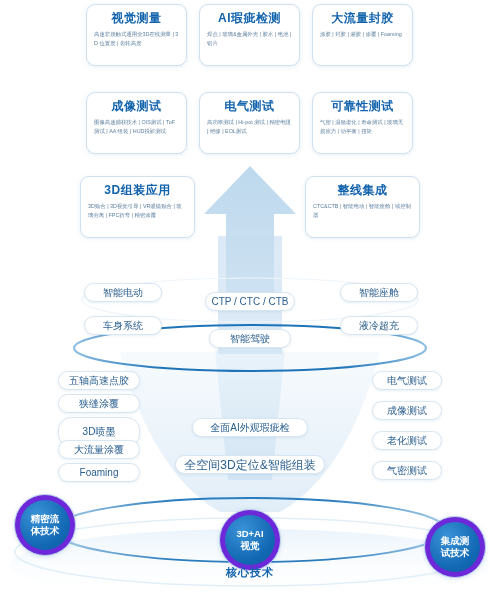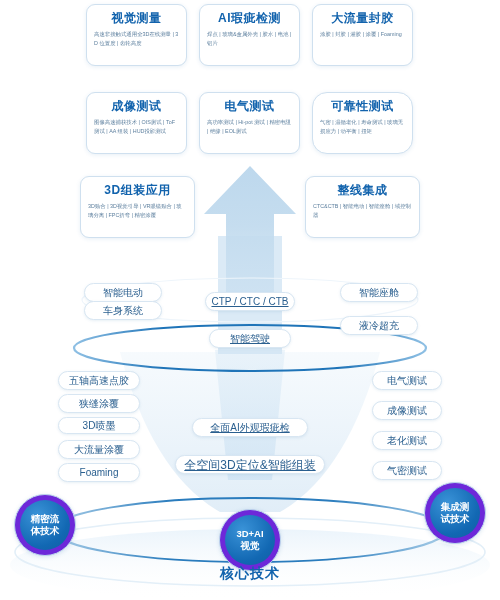--- a/index.html
+++ b/index.html
@@ -47,21 +47,21 @@
     border:1px solid #d8e6f2;
     border-radius:13px;
     box-shadow:0 1px 3px rgba(70,130,180,.13);
     box-sizing:border-box;
     display:flex;align-items:center;justify-content:center;
     font-size:10px;
     line-height:1;
     color:#2a5f8f;
     white-space:nowrap;
   }
-  .pill.mid{color:#2a5f8f;text-decoration:underline;}
+  .pill.mid{color:#2a5f8f;}
 
   
   .circ{
     position:absolute;
     border-radius:50%;
     display:flex;align-items:center;justify-content:center;
     text-align:center;
     box-sizing:border-box;
   }
   .circ-outline{
@@ -75,21 +75,21 @@
     text-align:center;
     color:#ffffff;
     font-size:9.5px;
     font-weight:bold;
     line-height:12px;
     box-sizing:border-box;
   }
   .core-label{
     position:absolute;
     text-align:center;
-    font-size:14px;
+    font-size:11px;
     font-weight:bold;
     color:#1263ad;
     letter-spacing:1px;
   }
 </style>
 </head>
 <body>
 
 <div id="stage">
 
@@ -164,47 +164,47 @@
   <div class="card" style="left:86px;top:92px;width:101px;height:62px;">
     <span class="c-title">成像测试</span>
     <span class="c-desc">图像高速捕获技术 | OIS测试 | ToF 测试 | AA 组装 | HUD投影测试</span>
   </div>
 
   <div class="card" style="left:199px;top:92px;width:101px;height:62px;">
     <span class="c-title">电气测试</span>
     <span class="c-desc">高功率测试 | Hi-pot 测试 | 精密电阻 | 绝缘 | EOL测试</span>
   </div>
 
-  <div class="card" style="left:312px;top:92px;width:101px;height:62px;border-radius:15px;">
+  <div class="card" style="left:312px;top:92px;width:101px;height:62px;">
     <span class="c-title">可靠性测试</span>
     <span class="c-desc">气密 | 温循老化 | 寿命测试 | 玻璃无损应力 | 动平衡 | 扭矩</span>
   </div>
 
   <div class="card" style="left:80px;top:176px;width:115px;height:62px;">
     <span class="c-title">3D组装应用</span>
     <span class="c-desc">3D贴合 | 3D视觉引导 | VR眼镜贴合 | 玻璃分离 | FPC折弯 | 精密涂覆</span>
   </div>
 
   <div class="card" style="left:305px;top:176px;width:115px;height:62px;">
     <span class="c-title">整线集成</span>
     <span class="c-desc">CTC&amp;CTB | 智能电动 | 智能座舱 | 域控制器</span>
   </div>
 
   <div class="pill" style="left:84px;top:283px;width:78px;height:19px;">智能电动</div>
-  <div class="pill" style="left:84px;top:301px;width:78px;height:19px;">车身系统</div>
+  <div class="pill" style="left:84px;top:316px;width:78px;height:19px;">车身系统</div>
 
   <div class="pill mid" style="left:205px;top:292px;width:90px;height:19px;">CTP / CTC / CTB</div>
   <div class="pill mid" style="left:209px;top:329px;width:82px;height:19px;">智能驾驶</div>
 
   <div class="pill" style="left:340px;top:283px;width:78px;height:19px;">智能座舱</div>
   <div class="pill" style="left:340px;top:316px;width:78px;height:19px;">液冷超充</div>
 
   <div class="pill" style="left:58px;top:371px;width:82px;height:19px;">五轴高速点胶</div>
   <div class="pill" style="left:58px;top:394px;width:82px;height:19px;">狭缝涂覆</div>
-  <div class="pill" style="left:58px;top:417px;width:82px;height:17px;">3D喷墨</div>
+  <div class="pill" style="left:58px;top:417px;width:82px;height:30px;">3D喷墨</div>
   <div class="pill" style="left:58px;top:440px;width:82px;height:19px;">大流量涂覆</div>
   <div class="pill" style="left:58px;top:463px;width:82px;height:19px;">Foaming</div>
 
   <div class="pill mid" style="left:192px;top:418px;width:116px;height:19px;">全面AI外观瑕疵检</div>
   <div class="pill mid" style="left:175px;top:455px;width:150px;height:19px;font-size:12px;">全空间3D定位&amp;智能组装</div>
 
   <div class="pill" style="left:372px;top:371px;width:70px;height:19px;">电气测试</div>
   <div class="pill" style="left:372px;top:401px;width:70px;height:19px;">成像测试</div>
   <div class="pill" style="left:372px;top:431px;width:70px;height:19px;">老化测试</div>
   <div class="pill" style="left:372px;top:461px;width:70px;height:19px;">气密测试</div>
@@ -214,21 +214,21 @@
       <span style="display:block;width:34px;">精密流体技术</span>
     </div>
   </div>
 
   <div class="circ circ-outline" style="left:219px;top:509px;width:62px;height:62px;">
     <div class="circ-inner" style="width:50px;height:50px;background:radial-gradient(circle at 35% 30%, #3a93d8 0%, #1268b3 65%, #0f5ea3 100%);">
       <span style="display:block;width:36px;">3D+AI 视觉</span>
     </div>
   </div>
 
-  <div class="circ circ-outline" style="left:424px;top:482px;width:62px;height:62px;">
+  <div class="circ circ-outline" style="left:424px;top:516px;width:62px;height:62px;">
     <div class="circ-inner" style="width:50px;height:50px;background:radial-gradient(circle at 35% 30%, #3a93d8 0%, #1268b3 65%, #0f5ea3 100%);">
       <span style="display:block;width:34px;">集成测试技术</span>
     </div>
   </div>
 
   <div class="core-label" style="left:200px;top:565px;width:100px;">核心技术</div>
 
 </div>
 
 </body></html>

